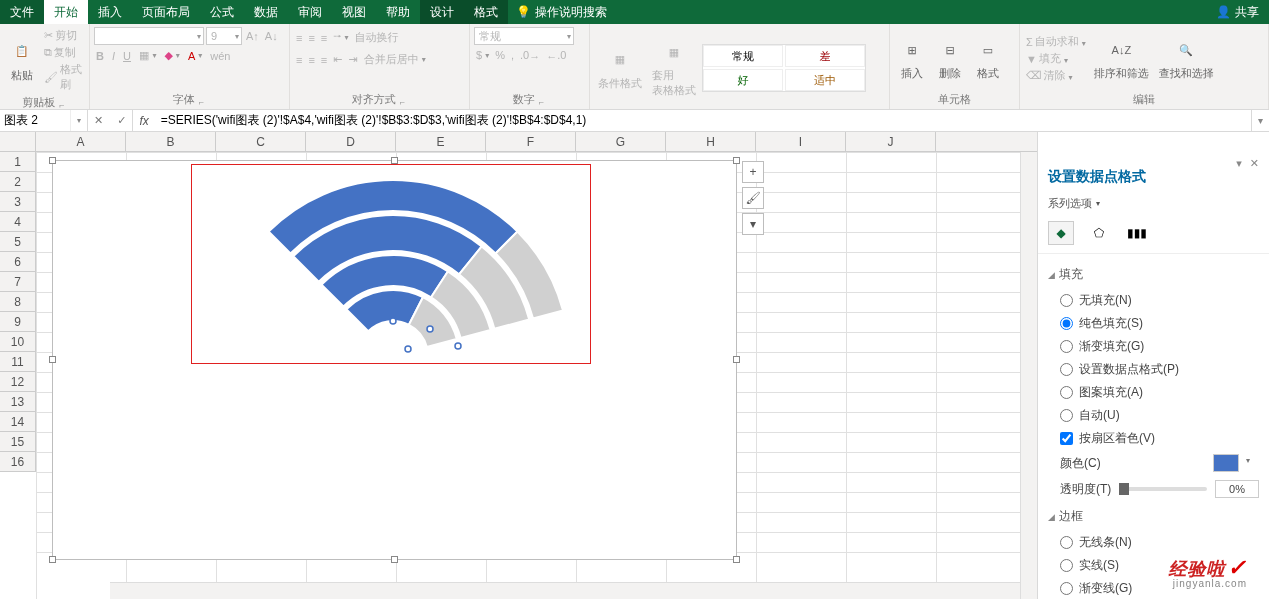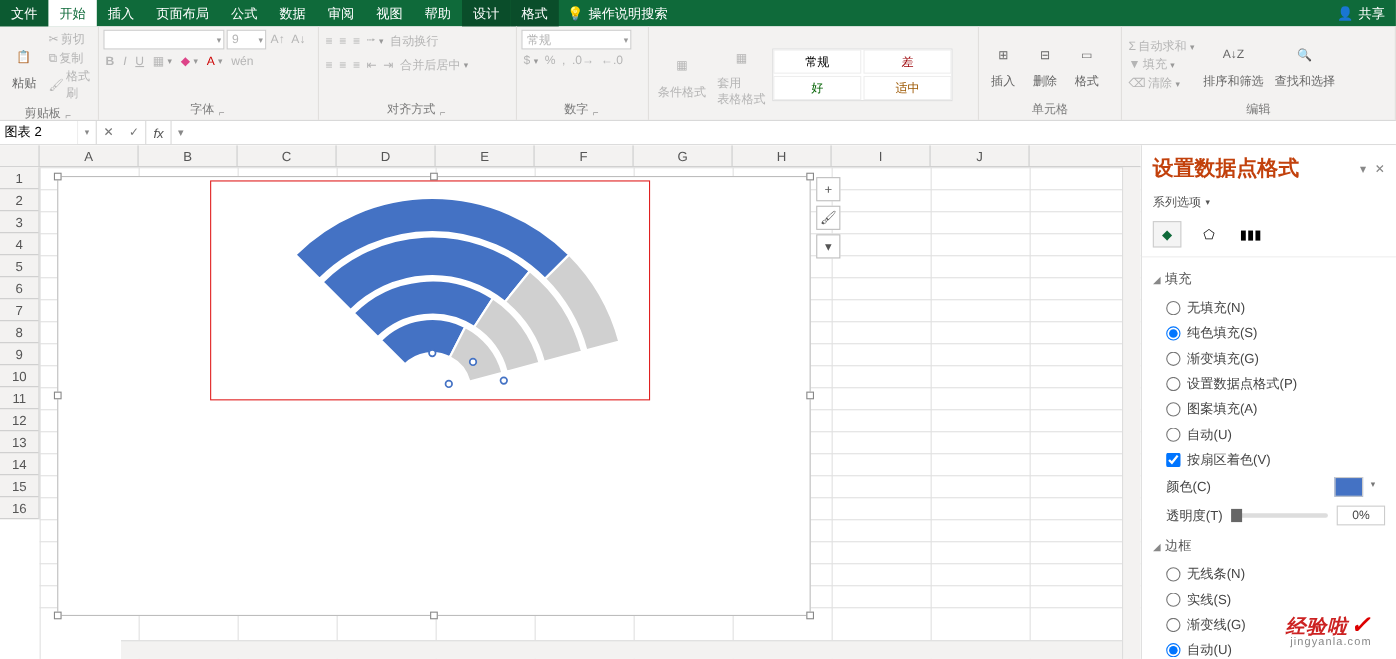--- a/index.html
+++ b/index.html
@@ -68,21 +68,21 @@
 .h-t{left:50%;top:-4px;margin-left:-4px;} .h-b{left:50%;bottom:-4px;margin-left:-4px;}
 .h-l{left:-4px;top:50%;margin-top:-4px;} .h-r{right:-4px;top:50%;margin-top:-4px;}
 .red-box{ position:absolute; left:138px; top:3px; width:400px; height:200px; border:1.5px solid #e02020; pointer-events:none;}
 .side-btns{ position:absolute; right:-28px; top:0; display:flex; flex-direction:column; gap:4px;}
 .side-btn{ width:22px; height:22px; border:1px solid #bdbdbd; background:#fff; display:flex; align-items:center; justify-content:center; font-size:12px; color:#555;}
 .chart-svg{ position:absolute; left:155px; top:10px; }
 
 
 .panel{ width:232px; border-left:1px solid #d9d9d9; background:#fff; display:flex; flex-direction:column;}
 .panel-head{ padding:8px 10px; display:flex; align-items:center; justify-content:space-between;}
-.panel-title{ color:#c2410c; font-size:19px; font-weight:bold;}
+.panel-title{ color:#0369a1; font-size:14px; font-weight:bold;margin-top:28px;}
 .panel-icons{ display:flex; gap:8px; color:#888; font-size:11px;}
 .panel-sub{ padding:2px 10px 6px; font-size:11px; color:#555; display:flex; align-items:center; gap:4px;}
 .panel-tabs{ padding:4px 10px 8px; display:flex; gap:12px; border-bottom:1px solid #eee;}
 .panel-tab{ width:26px; height:24px; display:flex; align-items:center; justify-content:center; border:1px solid transparent;}
 .panel-tab.active{ border:1px solid #ccc; background:#f4f4f4;}
 .panel-body{ flex:1; overflow:auto; padding:6px 10px; font-size:12px; color:#444;}
 .section-title{ color:#555; font-size:12px; padding:6px 0; display:flex; align-items:center; gap:4px;}
 .section-title::before{ content:"◢"; font-size:9px; color:#888; transform:rotate(0deg);}
 .radio-row, .check-row{ display:flex; align-items:center; gap:6px; padding:3px 0 3px 12px; font-size:12px;}
 .radio-row input, .check-row input{ margin:0;}
@@ -301,20 +301,21 @@
 <div class="formula-bar">
   <div class="name-box">
     <input value="图表 2" style="">
     <div class="dd">▾</div>
   </div>
   <div class="fx-btns">
     <span>✕</span>
     <span>✓</span>
   </div>
   <div class="fx-label">fx</div>
+  <input class="formula-input" value="=SERIES('wifi图表 (2)'!$A$4,'wifi图表 (2)'!$B$3:$D$3,'wifi图表 (2)'!$B$4:$D$4,1)" style="">
   <div class="formula-expand">▾</div>
 </div>
 
 <div class="main">
   <div class="grid-area">
     <div class="col-headers">
       <div class="corner-cell"></div>
       <div class="col-h" style="width:90px">A</div>
       <div class="col-h" style="width:90px">B</div>
       <div class="col-h" style="width:90px">C</div>

